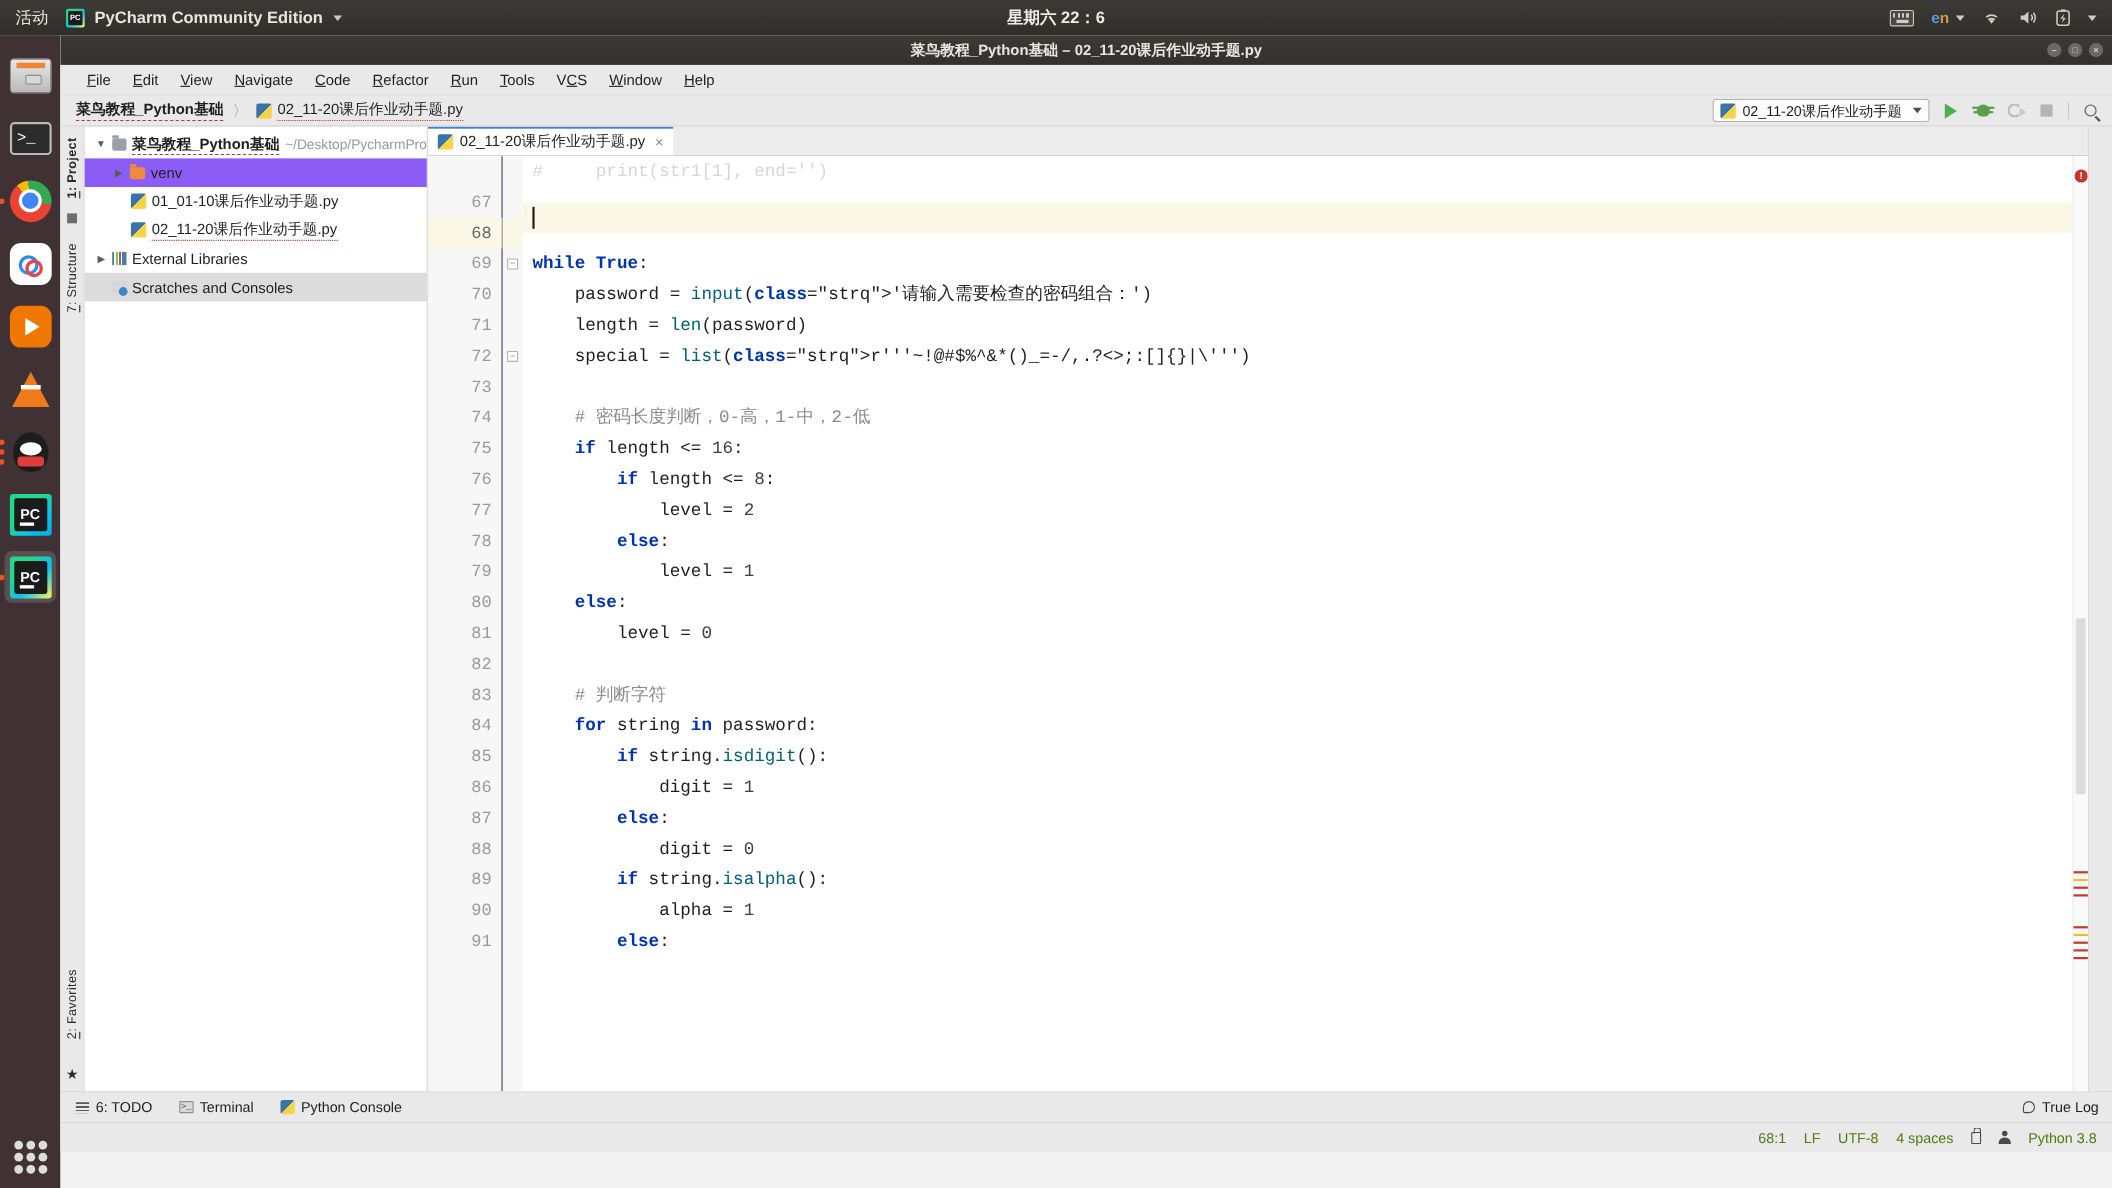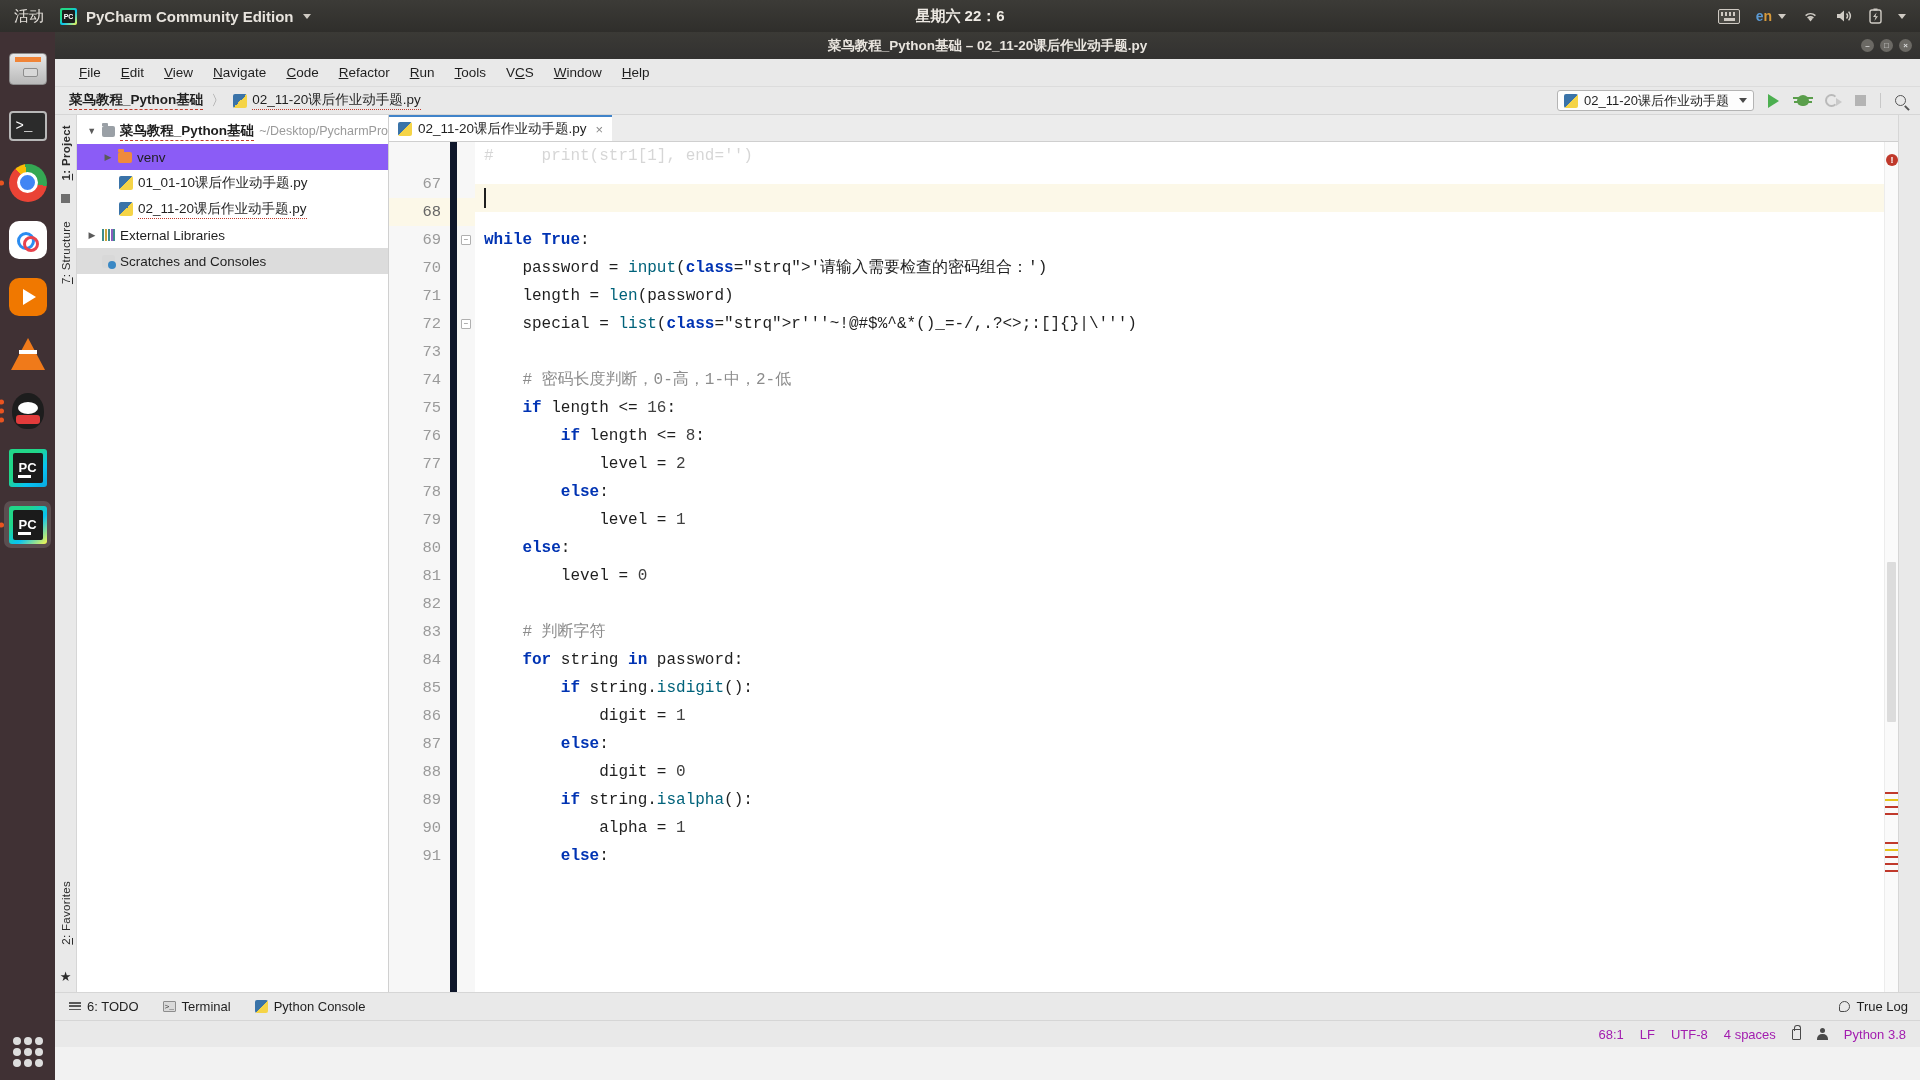--- a/index.html
+++ b/index.html
@@ -187,21 +187,21 @@
   .editor-wrap{ flex:1; display:flex; flex-direction:column; background:#fff; min-width:0; }
   .tabrow{ height:27px; background:#ececec; display:flex; align-items:stretch; border-bottom:1px solid #cfcfcf;}
   .etab{
     display:flex; align-items:center; gap:6px; padding:0 9px; background:#fff;
     border-top:2px solid #4083c9; font-size:13.5px; color:#1f1f1f;
   }
   .etab .x{ color:#8a8a8a; font-size:13px; margin-left:3px; }
 
   .editor{ flex:1; display:flex; position:relative; overflow:hidden; background:#fff; }
   .gutter{
-    width:68px; background:#f7f7f7; border-right:7px solid #0f172a;
+    width:68px; background:#f7f7f7; border-right:1px solid #0f172a;
     font-family:"Liberation Mono",monospace; font-size:15.5px; color:#9a9a9a;
     text-align:right; padding-top:0; position:relative; flex:none;
   }
   .foldcol{ width:18px; background:#f7f7f7; flex:none; position:relative; }
   .codecol{ flex:1; position:relative; overflow:hidden; }
   .ln, .cl{ height:28px; line-height:28px; }
   .gutter .ln{ padding-right:9px; }
   .gutter .ln.cur{ color:#666; }
   .hl-row{ position:absolute; left:0; right:0; height:28px; background:#fcf8e8; }
 
@@ -243,21 +243,21 @@
   }
   .bb{ display:flex; align-items:center; gap:6px; }
   .todo-ico{ width:12px;height:10px;background:repeating-linear-gradient(#5a5a5a 0 1.5px,transparent 1.5px 3.4px); }
   .term-ico{ width:13px;height:11px;background:#d9d9d9;border:1px solid #8d8d8d;border-radius:1px;color:#333;font-size:8px;font-family:"Liberation Mono",monospace;line-height:9px;padding-left:1px;}
   .py-ico{ width:13px;height:13px;border-radius:2px;background:linear-gradient(135deg,#3a73a8 0 50%,#f5d447 50% 100%); }
   .botbar-right{ margin-left:auto; padding-right:12px; display:flex; align-items:center; gap:6px; }
   .evt-ico{ width:11px;height:11px;border:1.6px solid #4a4a4a;border-radius:50% 50% 50% 2px; }
 
   .statusbar{
     height:27px; background:#e9e9e9; border-top:1px solid #d6d6d6;
-    display:flex; align-items:center; font-size:13px; color:#a21caf;
+    display:flex; align-items:center; font-size:13px; color:#4d7c0f;
   }
   .sb-right{ margin-left:auto; display:flex; align-items:center; gap:16px; padding-right:14px; }
   .lock{ width:9px;height:11px;border:1.5px solid #4a4a4a;border-radius:1px; position:relative; }
   .lock::before{content:"";position:absolute;top:-5px;left:1px;width:5px;height:5px;border:1.5px solid #4a4a4a;border-bottom:none;border-radius:3px 3px 0 0;}
   .person{ width:11px;height:12px; position:relative; }
   .person::before{content:"";position:absolute;top:0;left:3px;width:5px;height:5px;border-radius:50%;background:#4a4a4a;}
   .person::after{content:"";position:absolute;bottom:0;left:0;width:11px;height:6px;border-radius:5px 5px 0 0;background:#4a4a4a;}
 </style>
 </head>
 <body>

